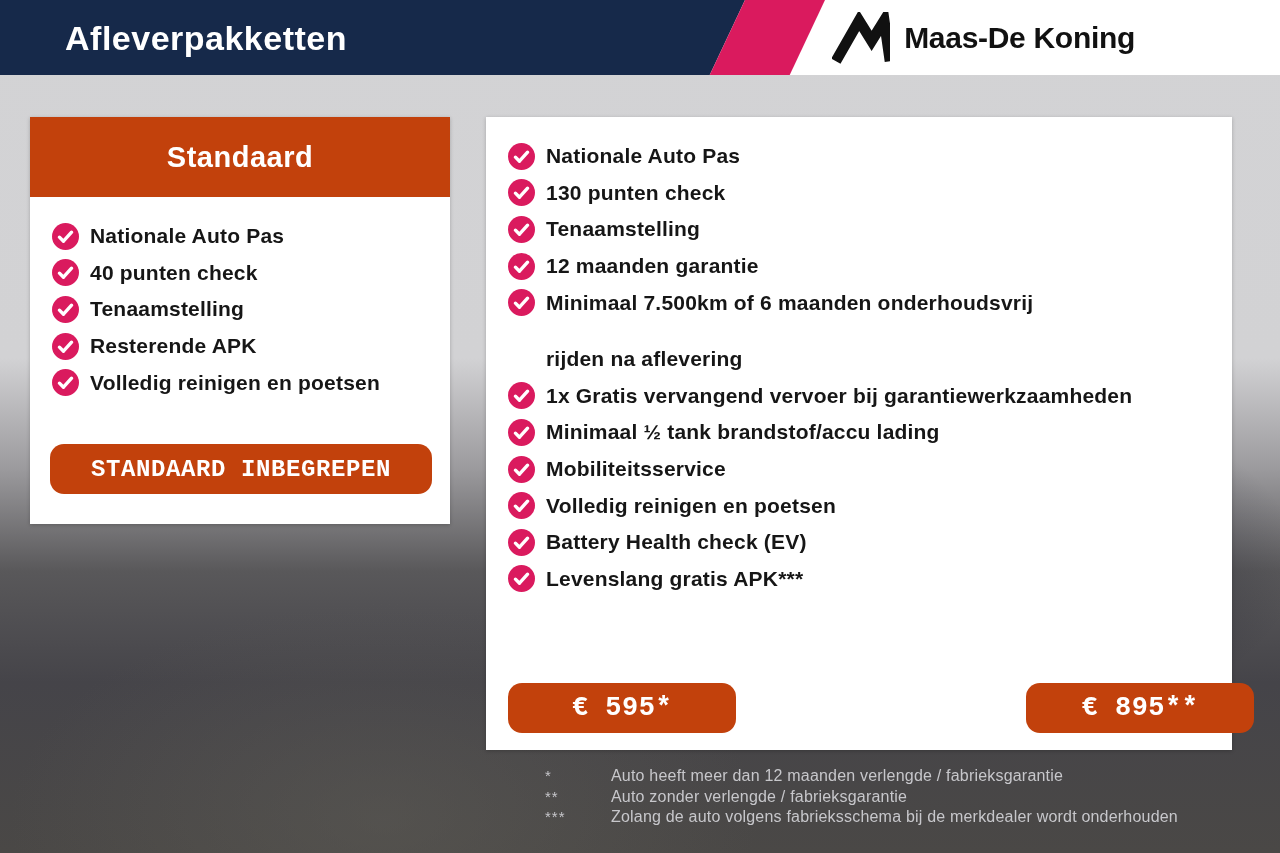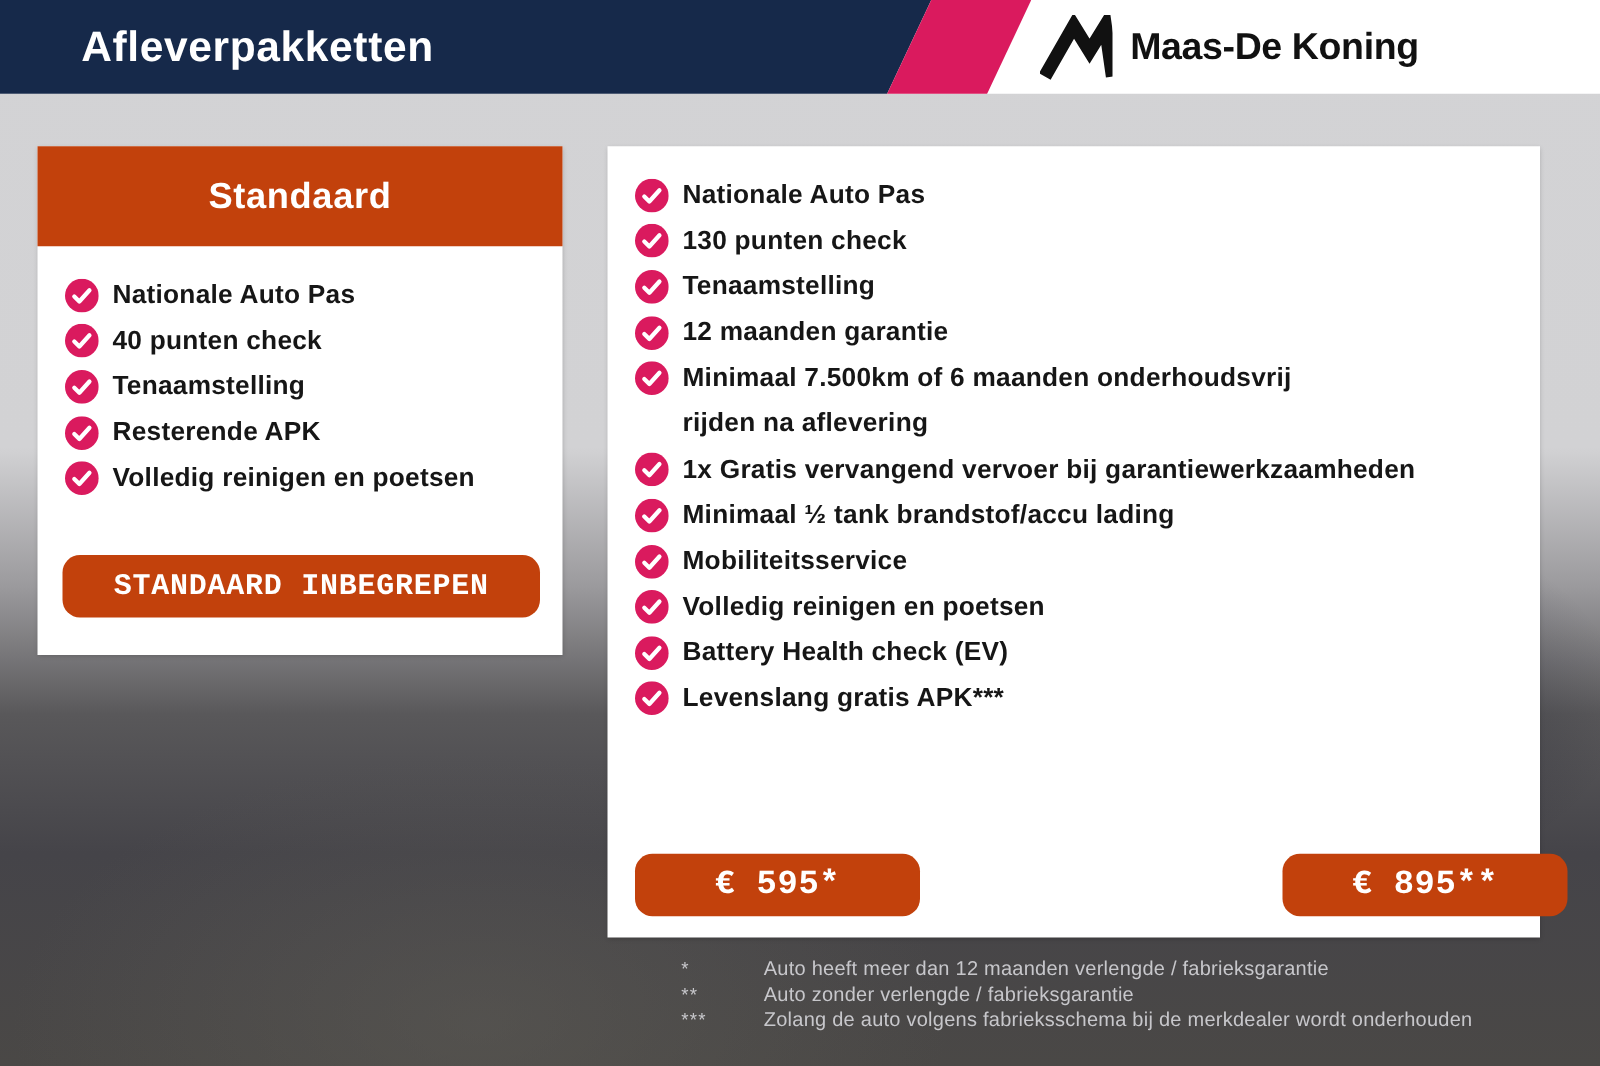--- a/index.html
+++ b/index.html
@@ -31,21 +31,21 @@
   .card { position:absolute; background:#ffffff; box-shadow:0 1px 4px rgba(0,0,0,.22); }
   .card-std { left:30px; top:117px; width:420px; height:407px; }
   .card-app { left:486px; top:117px; width:746px; height:633px; }
   .card-head { height:80px; background:#c2410c; display:flex; align-items:center; justify-content:center;
     color:#ffffff; font-size:29px; font-weight:bold; letter-spacing:.5px; }
   .items { list-style:none; margin-top:21px; padding:0 20px 0 22px; }
   .items li { display:flex; align-items:center; height:36.6px; gap:11px;
     color:#161616; font-size:21px; font-weight:bold; letter-spacing:.2px; white-space:nowrap; }
   .chk { width:27px; height:27px; flex:0 0 27px; color:#da1a5e; }
   .chk svg { display:block; width:27px; height:27px; }
-  .items li.cont { padding-left:38px; }
+  .items li.cont { padding-left:38px;margin-top:20px; }
 
   .pill-btn { position:absolute; background:#c2410c; color:#ffffff; border:none; cursor:pointer;
     display:flex; align-items:center; justify-content:center;
     font-family:Liberation Mono, monospace; font-weight:bold; border-radius:14px; }
   .std-btn { left:20px; top:327px; width:382px; height:50px; font-size:24px; letter-spacing:.6px; }
 
   .price-row { position:absolute; left:0; top:566px; width:100%;
     display:flex; justify-content:space-between; gap:45px; transform:translateX(22px); }
   .price-btn { position:static; width:228px; height:50px; font-size:27px; letter-spacing:.5px; }
 

